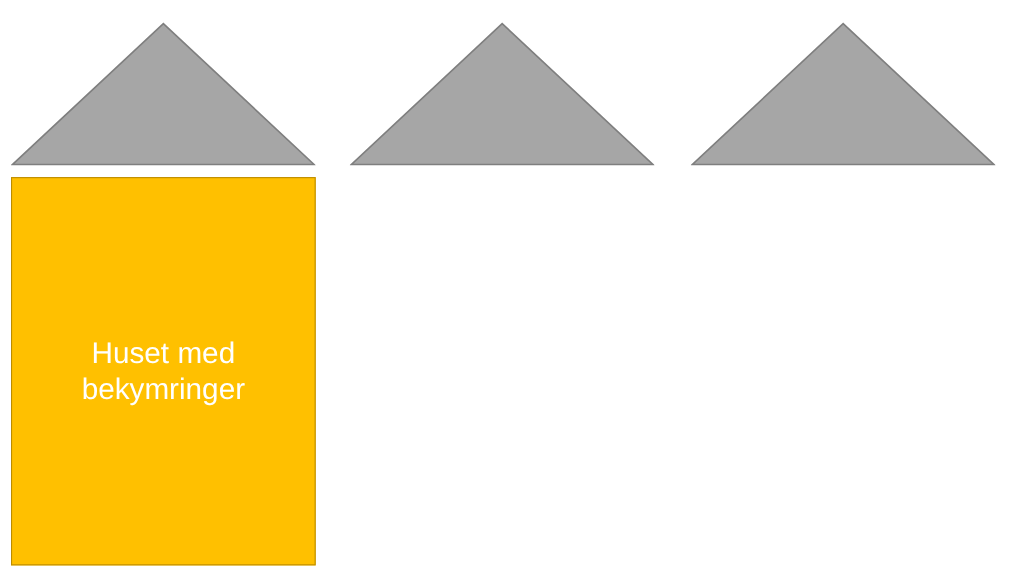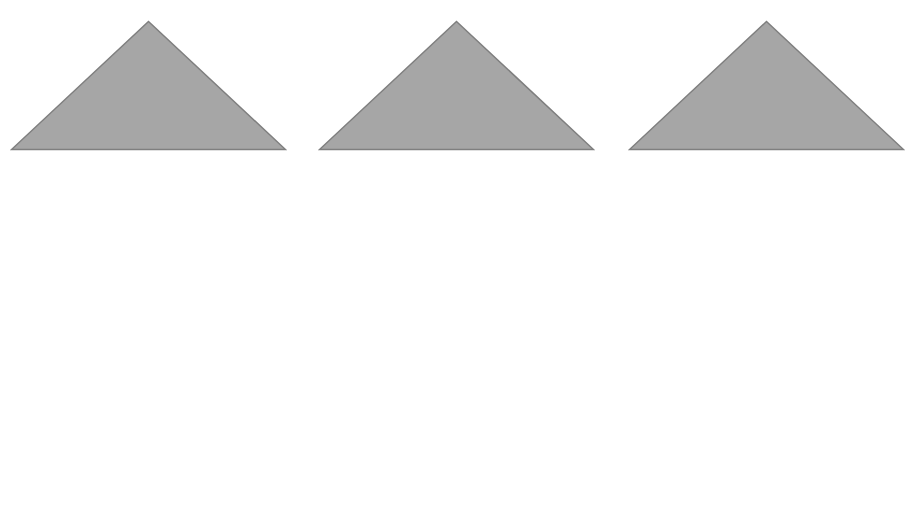--- a/index.html
+++ b/index.html
@@ -58,20 +58,23 @@
 </style>
 </head>
 <body style="background: rgb(255, 255, 255);">
 
 <div class="canvas">
 
   <div class="house house-0" style="--body-fill: #ffc000; --body-stroke: #bc8c00; --roof-fill: #a6a6a6; --roof-stroke: #7f7f7f; --text-color: #ffffff;">
     <svg class="roof" viewBox="0 0 277 131" aria-hidden="true">
       <polygon points="138.5,1.5 275.5,129.5 1.5,129.5"></polygon>
     </svg>
+    <div class="body-rect">
+      <span class="house-label">Huset med bekymringer</span>
+    </div>
   </div>
 
   <div class="house house-1" style="--body-fill: #70ad47; --body-stroke: #507e32; --roof-fill: #a6a6a6; --roof-stroke: #7f7f7f; --text-color: #ffffff;">
     <svg class="roof" viewBox="0 0 277 131" aria-hidden="true">
       <polygon points="138.5,1.5 275.5,129.5 1.5,129.5"></polygon>
     </svg>
   </div>
 
   <div class="house house-2" style="--body-fill: #5b9bd5; --body-stroke: #41719c; --roof-fill: #a6a6a6; --roof-stroke: #7f7f7f; --text-color: #ffffff;">
     <svg class="roof" viewBox="0 0 277 131" aria-hidden="true">

